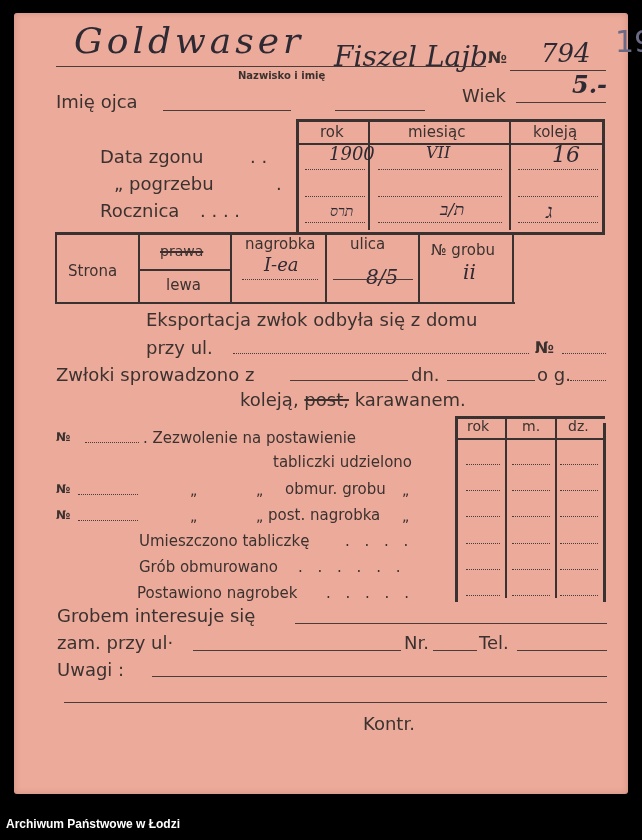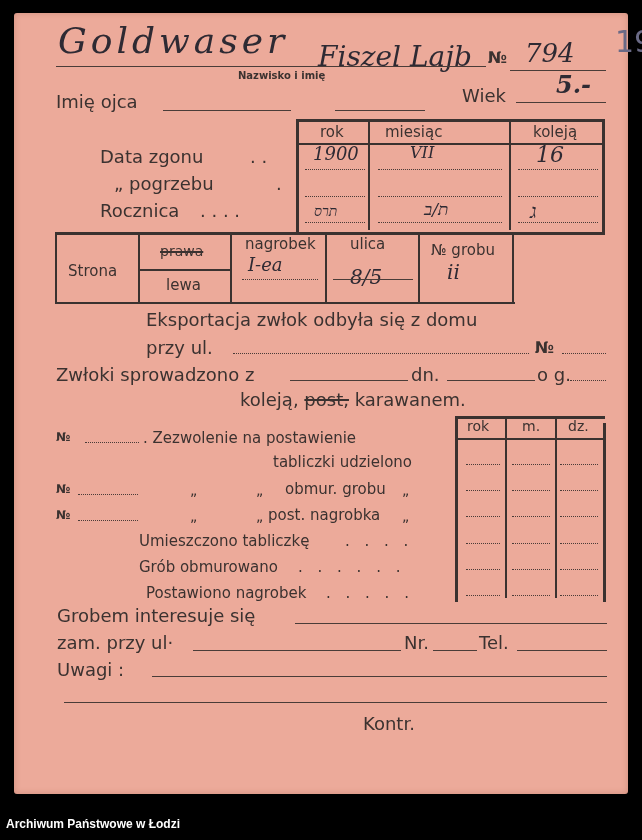--- a/index.html
+++ b/index.html
@@ -1,20 +1,20 @@
 <!DOCTYPE html>
 <html><head>
   <meta charset="utf-8">
   <style>
     html, body { margin:0; padding:0; background:#000; }
     body { width:642px; height:840px; position:relative; overflow:hidden; font-family:"DejaVu Sans", sans-serif; color:#3a302c; }
     .card { position:absolute; left:14px; top:13px; width:614px; height:781px; background:#ecaa9a; border-radius:3px; box-shadow: inset 0 0 6px rgba(120,60,40,0.25); }
     .abs { position:absolute; white-space:nowrap; }
     .print { font-family:"DejaVu Sans", sans-serif; color:#3b3230; }
-    .hand { font-family:"DejaVu Serif", serif; font-style:italic; color:#2e2a33; }
+    .hand { font-family:"DejaVu Serif", serif; font-style:italic; color:#2e2a33;margin-left:16px; }
     .dotline { position:absolute; border-bottom:1px dotted #4a3c38; height:0; }
     .solid { position:absolute; border-bottom:1.4px solid #4a3c38; height:0; }
     .vline { position:absolute; background:#3a3230; }
     .hline { position:absolute; background:#3a3230; }
     .footer { position:absolute; left:6px; top:817px; color:#fff; font-family:"Liberation Sans", sans-serif; font-weight:bold; font-size:12px; }
     .strike { text-decoration: line-through; text-decoration-thickness:2px; }
   </style>
 </head>
 <body>
 
@@ -43,21 +43,21 @@
 <div class="abs print" style="left:100px;top:200px;font-size:18px;">Rocznica</div>
 <div class="abs print" style="left:200px;top:200px;font-size:18px;">. . . .</div>
 
 <div class="hline" style="left:296px;top:119px;width:309px;height:3px;"></div>
 <div class="vline" style="left:296px;top:119px;width:3px;height:113px;"></div>
 <div class="vline" style="left:602px;top:121px;width:3px;height:112px;"></div>
 <div class="vline" style="left:368px;top:122px;width:2px;height:108px;"></div>
 <div class="vline" style="left:509px;top:122px;width:2px;height:108px;"></div>
 <div class="hline" style="left:299px;top:143px;width:303px;height:1.5px;"></div>
 <div class="abs print" style="left:320px;top:123px;font-size:15px;">rok</div>
-<div class="abs print" style="left:385px;top:123px;font-size:15px;">miesiąc</div>
+<div class="abs print" style="left:408px;top:123px;font-size:15px;">miesiąc</div>
 <div class="abs print" style="left:533px;top:123px;font-size:15px;">koleją</div>
 
 <div class="abs hand" style="left:313px;top:143px;font-size:18px;">1900</div>
 <div class="abs hand" style="left:410px;top:143px;font-size:16px;">VII</div>
 <div class="abs hand" style="left:536px;top:142px;font-size:22px;">16</div>
 <div class="dotline" style="left:305px;top:169px;width:60px;"></div>
 <div class="dotline" style="left:378px;top:169px;width:124px;"></div>
 <div class="dotline" style="left:518px;top:169px;width:80px;"></div>
 <div class="dotline" style="left:305px;top:196px;width:60px;"></div>
 <div class="dotline" style="left:378px;top:196px;width:124px;"></div>
@@ -75,21 +75,21 @@
 <div class="vline" style="left:138px;top:234px;width:2px;height:68px;"></div>
 <div class="vline" style="left:230px;top:234px;width:2px;height:68px;"></div>
 <div class="vline" style="left:325px;top:234px;width:2px;height:68px;"></div>
 <div class="vline" style="left:418px;top:234px;width:2px;height:68px;"></div>
 <div class="vline" style="left:512px;top:234px;width:2px;height:70px;"></div>
 <div class="hline" style="left:140px;top:269px;width:90px;height:1.5px;"></div>
 
 <div class="abs print" style="left:68px;top:262px;font-size:15px;">Strona</div>
 <div class="abs print strike" style="left:160px;top:243px;font-size:14px;">prawa</div>
 <div class="abs print" style="left:166px;top:276px;font-size:15px;">lewa</div>
-<div class="abs print" style="left:245px;top:235px;font-size:15px;">nagrobek</div>
+<div class="abs print" style="left:245px;top:235px;font-size:15px;">nagrobka</div>
 <div class="abs hand" style="left:248px;top:254px;font-size:18px;">I-ea</div>
 <div class="dotline" style="left:242px;top:279px;width:76px;"></div>
 <div class="abs print" style="left:350px;top:235px;font-size:15px;">ulica</div>
 <div class="abs hand" style="left:350px;top:265px;font-size:20px;">8/5</div>
 <div class="solid" style="left:333px;top:279px;width:80px;"></div>
 <div class="abs print" style="left:431px;top:235px;font-size:15px;margin-top:6px;">№ grobu</div>
 <div class="abs hand" style="left:447px;top:260px;font-size:20px;">ii</div>
 
 <div class="abs print" style="left:146px;top:309px;font-size:18px;">Eksportacja zwłok odbyła się z domu</div>
 <div class="abs print" style="left:146px;top:337px;font-size:18px;">przy ul.</div>
@@ -124,21 +124,21 @@
 <div class="dotline" style="left:78px;top:520px;width:60px;"></div>
 <div class="abs print" style="left:190px;top:508px;font-size:14px;">„</div>
 <div class="abs print" style="left:256px;top:508px;font-size:14px;">„</div>
 <div class="abs print" style="left:268px;top:506px;font-size:15px;">post. nagrobka</div>
 <div class="abs print" style="left:402px;top:508px;font-size:14px;">„</div>
 
 <div class="abs print" style="left:139px;top:532px;font-size:15px;">Umieszczono tabliczkę</div>
 <div class="abs print" style="left:345px;top:532px;font-size:15px;letter-spacing:5px;">. . . .</div>
 <div class="abs print" style="left:139px;top:558px;font-size:15px;">Grób obmurowano</div>
 <div class="abs print" style="left:298px;top:558px;font-size:15px;letter-spacing:5px;">. . . . . .</div>
-<div class="abs print" style="left:146px;top:584px;font-size:15px;">Postawiono nagrobek</div>
+<div class="abs print" style="left:137px;top:584px;font-size:15px;">Postawiono nagrobek</div>
 <div class="abs print" style="left:326px;top:584px;font-size:15px;letter-spacing:5px;">. . . . .</div>
 
 <div class="hline" style="left:455px;top:416px;width:150px;height:3px;"></div>
 <div class="vline" style="left:455px;top:417px;width:3px;height:185px;"></div>
 <div class="vline" style="left:603px;top:423px;width:3px;height:179px;"></div>
 <div class="vline" style="left:505px;top:418px;width:1.5px;height:180px;"></div>
 <div class="vline" style="left:555px;top:418px;width:1.5px;height:180px;"></div>
 <div class="hline" style="left:458px;top:438px;width:145px;height:1.5px;"></div>
 <div class="abs print" style="left:467px;top:418px;font-size:14px;">rok</div>
 <div class="abs print" style="left:522px;top:418px;font-size:14px;">m.</div>

